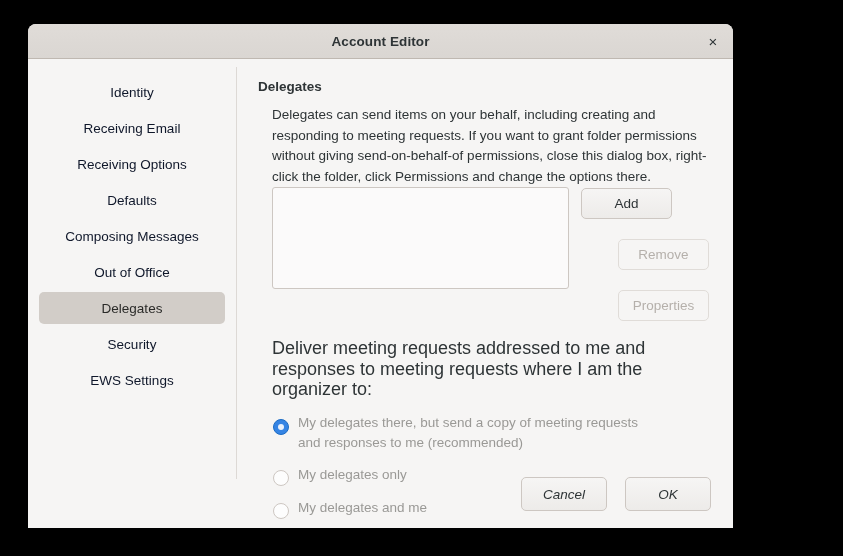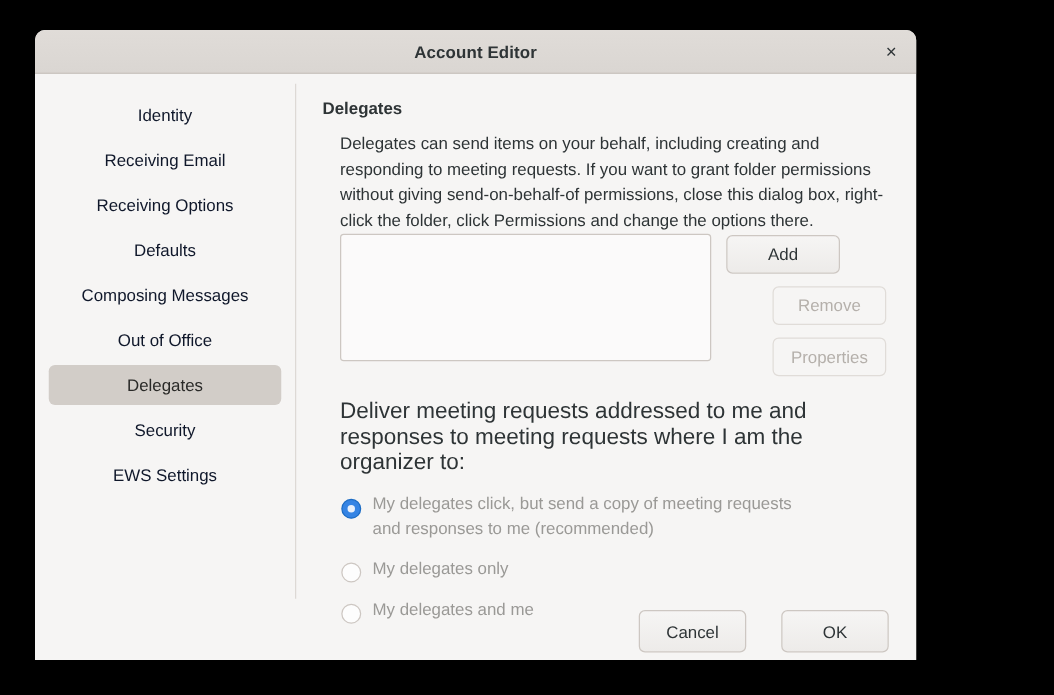--- a/index.html
+++ b/index.html
@@ -113,21 +113,21 @@
   #delegate-list {
     width: 451px;
     height: 102px;
     background: #fbfafa;
     border: 1px solid #cdc7c2;
     border-radius: 3px;
   }
   #list-buttons {
     display: flex;
     flex-direction: column;
-    gap: 10px;
+    gap: 20px;
     padding-top: 1px;
   }
   .btn {
     width: 91px;
     height: 31px;
     border-radius: 5px;
     font-size: 13.5px;
     font-family: "Liberation Sans", sans-serif;
     display: flex;
     align-items: center;
@@ -191,24 +191,25 @@
     font-size: 13.5px;
     line-height: 20px;
     color: #9a9996;
     padding-top: 5px;
   }
   
   #footer {
     flex: 0 0 auto;
     height: 62px;
     display: flex;
-    align-items: flex-end;
+    align-items: center;
     justify-content: flex-end;
     padding: 0 22px 6px 0;
-    gap: 28px;
+    gap: 18px;
+    font-style: italic;
   }
   .footer-btn {
     min-width: 86px;
     height: 34px;
     padding: 0 16px;
     border-radius: 5px;
     background: linear-gradient(to bottom, #f6f5f4, #edebe9);
     border: 1px solid #cdc7c2;
     color: #2e3436;
     font-size: 13.5px;
@@ -280,21 +281,21 @@
             <div class="btn disabled">
               <span>Properties</span>
             </div>
           </div>
       </div>
 
       <div id="deliver-label">Deliver meeting requests addressed to me and responses to meeting requests where I am the organizer to:</div>
       <div id="radio-group">
           <div class="radio-row first">
             <span class="radio-mark on"></span>
-            <span class="radio-label"><span>My delegates click, but send a copy of meeting requests</span><br><span>and responses to me (recommended)</span></span>
+            <span class="radio-label"><span>My delegates there, but send a copy of meeting requests</span><br><span>and responses to me (recommended)</span></span>
           </div>
           <div class="radio-row">
             <span class="radio-mark off"></span>
             <span class="radio-label"><span>My delegates only</span></span>
           </div>
           <div class="radio-row">
             <span class="radio-mark off"></span>
             <span class="radio-label"><span>My delegates and me</span></span>
           </div>
         </div>

